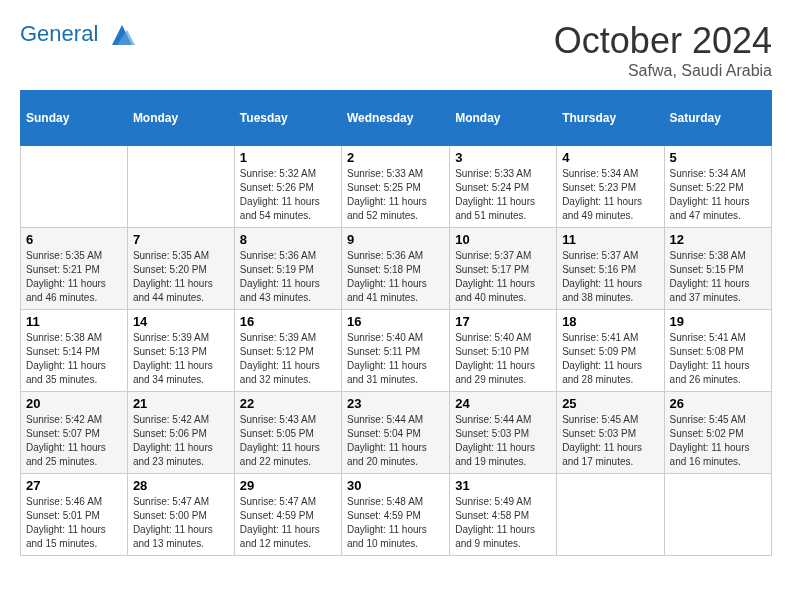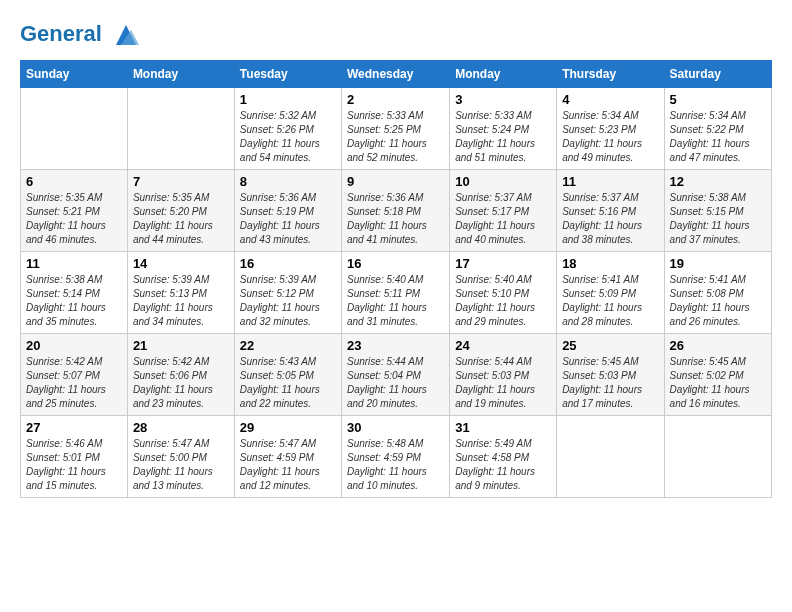--- a/index.html
+++ b/index.html
@@ -15,21 +15,21 @@
       justify-content: space-between;
       align-items: flex-start;
       margin-bottom: 10px;
     }
     .logo {
       display: flex;
       align-items: center;
     }
     .logo-text {
       font-size: 22px;
-      font-weight: bold;
+      font-weight: normal;
       color: #333;
       line-height: 1.1;
     }
     .logo-text span {
       color: #1a6faf;
     }
     .logo-icon {
       width: 30px;
       height: 30px;
       margin-left: 3px;
@@ -47,21 +47,21 @@
       color: #555;
     }
     table {
       width: 100%;
       border-collapse: collapse;
       font-size: 11px;
     }
     thead th {
       background-color: #2176c7;
       color: #fff;
-      padding: 6px 5px;
+      padding: 20px 5px;
       text-align: left;
       font-size: 12px;
       font-weight: bold;
       border: 1px solid #2176c7;
     }
     tbody td {
       border: 1px solid #ccc;
       vertical-align: top;
       padding: 4px 5px;
       height: 80px;
@@ -76,41 +76,44 @@
     .day-num {
       font-size: 13px;
       font-weight: bold;
       display: block;
       margin-bottom: 2px;
     }
     .day-info {
       font-size: 10px;
       color: #333;
       line-height: 1.4;
-      font-style: italic;
     }
     .empty-cell {
       background-color: inherit;
     }
   </style>
 </head>
 <body>
 
 <div class="header">
   <div class="logo">
     <div>
       <div class="logo-text">
         <span>General</span>
         <svg class="logo-icon" viewBox="0 0 30 30" style="display:inline-block;vertical-align:middle;">
           <polygon points="5,25 15,5 25,25" fill="#2176c7"></polygon>
           <polygon points="10,25 20,10 28,25" fill="#5ba3d9" opacity="0.7"></polygon>
         </svg>
       </div>
     </div>
   </div>
+  <div class="title-block">
+    <div class="month-title">October 2024</div>
+    <div class="subtitle">Safwa, Saudi Arabia</div>
+  </div>
 </div>
 
 <table>
   <thead>
     <tr>
     <th>Sunday</th>
         <th>Monday</th>
         <th>Tuesday</th>
         <th>Wednesday</th>
         <th>Monday</th>

